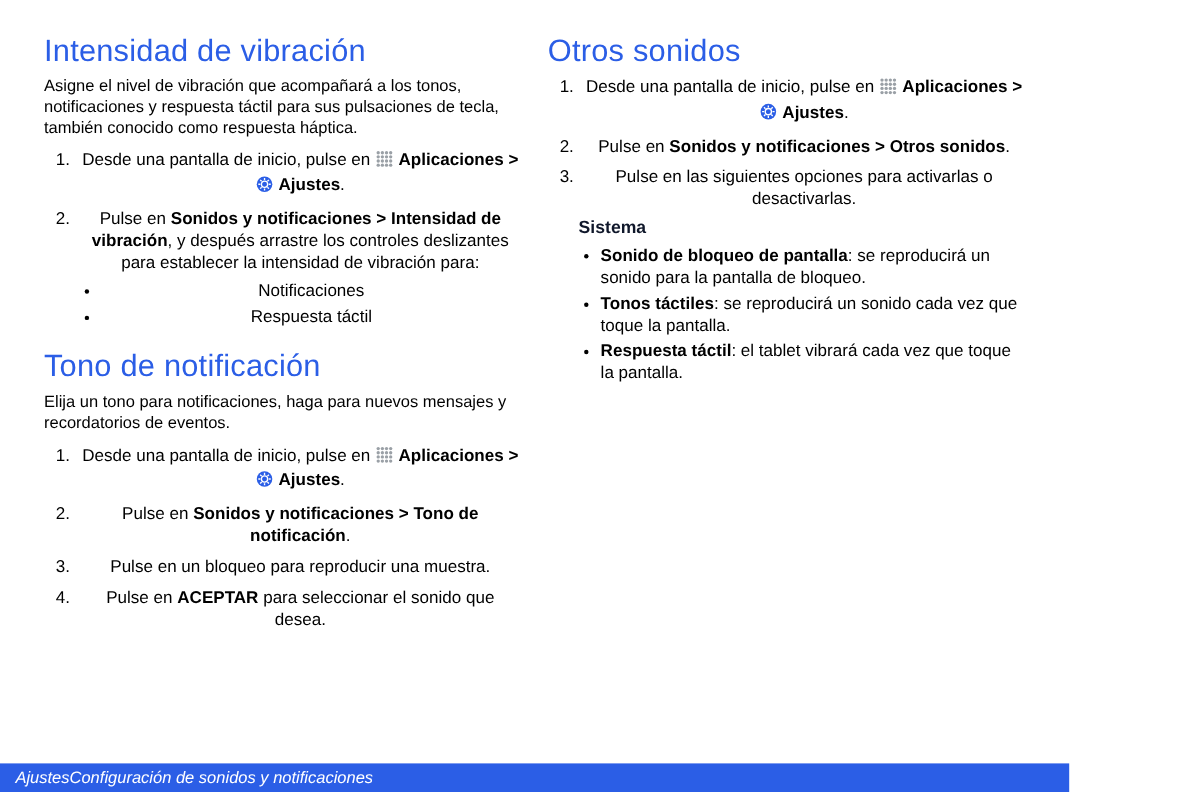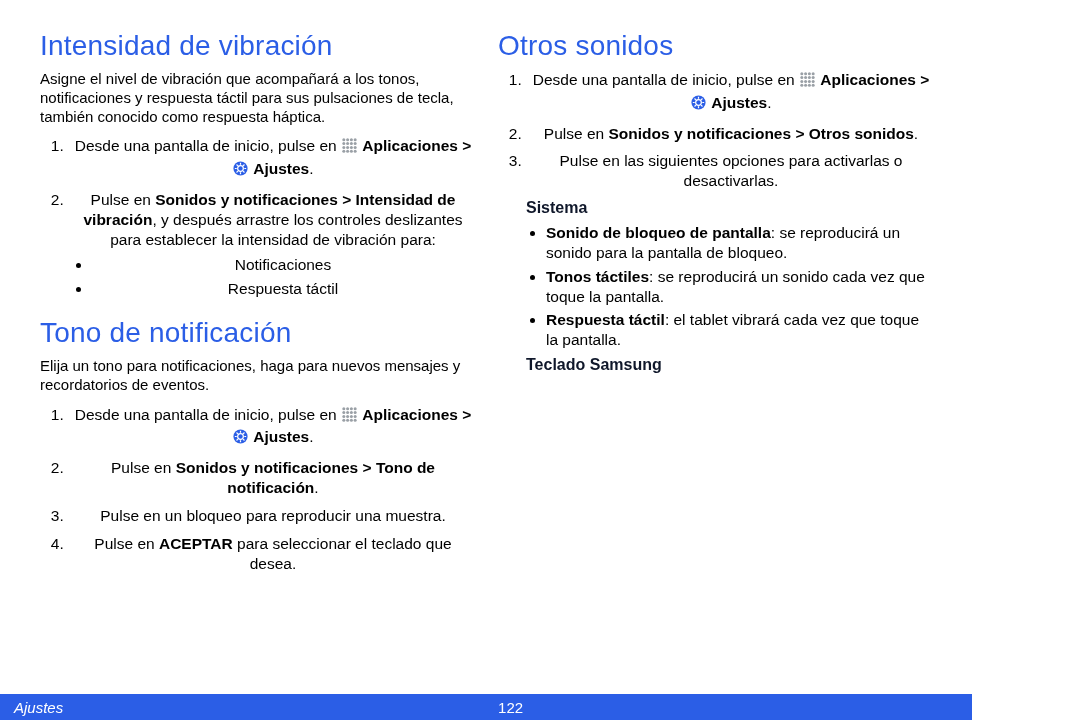--- a/index.html
+++ b/index.html
@@ -103,21 +103,21 @@
                   <circle cx="9" cy="9" r="3"></circle>
                   <path d="M9 3v2M9 13v2M3 9h2M13 9h2M4.8 4.8l1.4 1.4M11.8 11.8l1.4 1.4M13.2 4.8l-1.4 1.4M6.2 11.8l-1.4 1.4"></path>
                 </g>
               </svg></span><b> Ajustes</b><span>.</span>
         </li>
         <li>
           <span>Pulse en </span><b>Sonidos y notificaciones &gt; Tono de notificación</b><span>.</span>
         </li>
         <li>Pulse en un bloqueo para reproducir una muestra.</li>
         <li>
-          <span>Pulse en </span><b>ACEPTAR</b><span> para seleccionar el teclado que desea.</span>
+          <span>Pulse en </span><b>ACEPTAR</b><span> para seleccionar el sonido que desea.</span>
         </li>
       </ol>
     </div>
 
     <div class="col">
       <h2 class="section">Otros sonidos</h2>
       <ol class="steps">
         <li>
           <span>Desde una pantalla de inicio, pulse en </span><span class="apps-icon"><svg viewBox="0 0 18 18">
                 <g fill="#9aa0a6">
@@ -154,23 +154,22 @@
       </ol>
 
       <div style="margin-left:28px">
         <div class="subhead">Sistema</div>
         <ul class="sub">
           <li><b>Sonido de bloqueo de pantalla</b><span>: se reproducirá un sonido para la pantalla de bloqueo.</span></li>
           <li><b>Tonos táctiles</b><span>: se reproducirá un sonido cada vez que toque la pantalla.</span></li>
           <li><b>Respuesta táctil</b><span>: el tablet vibrará cada vez que toque la pantalla.</span></li>
         </ul>
 
-        <div class="subhead">Teclado Samsung</div>
       </div>
     </div>
 
   </div>
 
   <div class="footer">
     <div class="left">Ajustes</div>
-    <div class="center">122</div>
+    <div class="right">Configuración de sonidos y notificaciones</div>
   </div>
 </div>
 
 </body></html>

